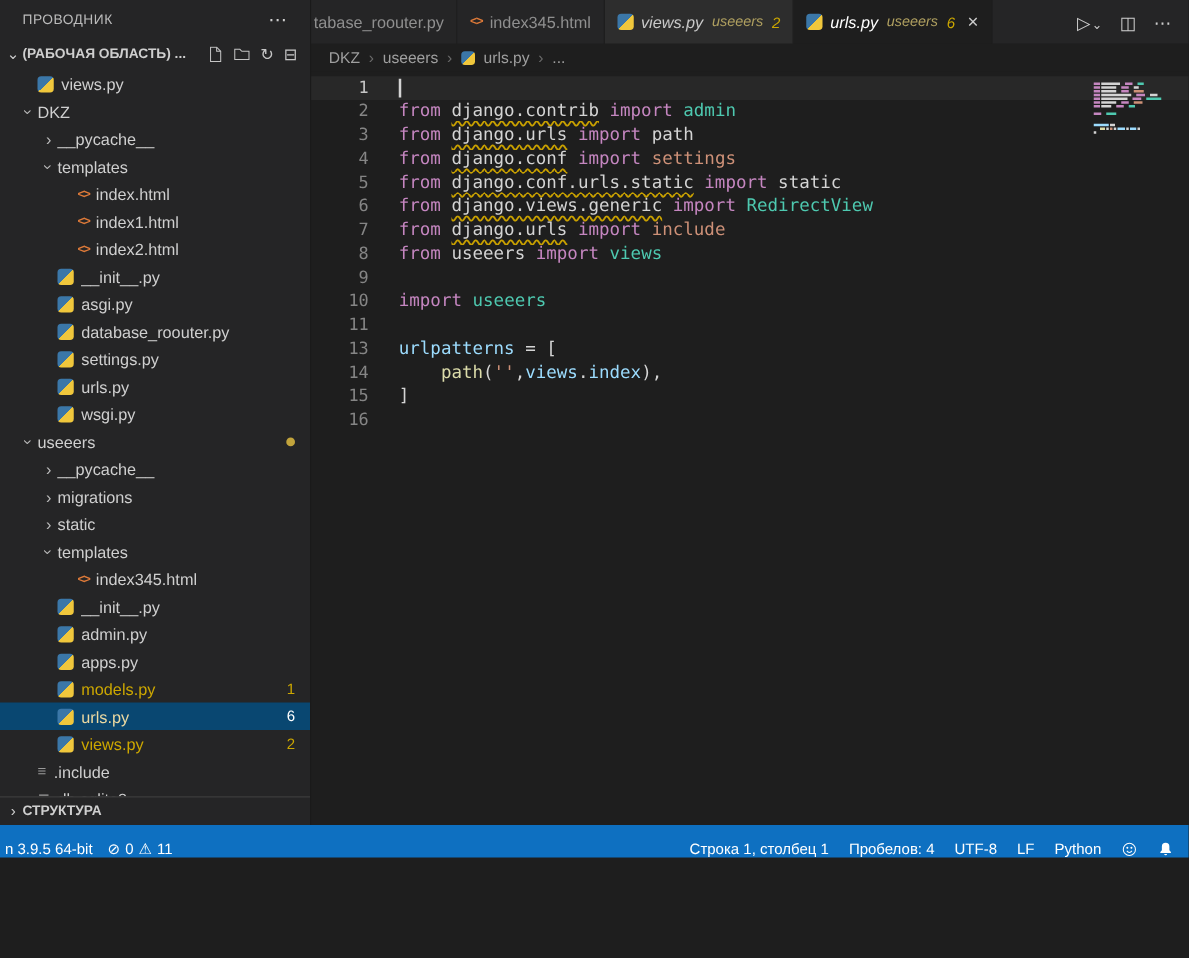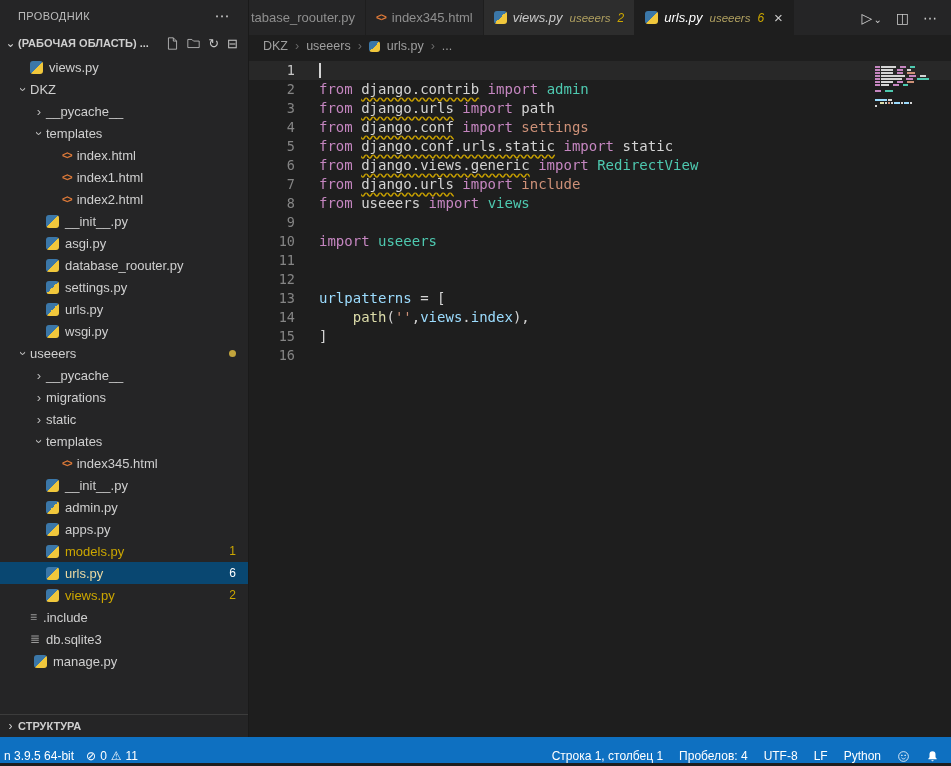--- a/index.html
+++ b/index.html
@@ -1,18 +1,18 @@
 <!DOCTYPE html>
 <html><head>
 <meta charset="utf-8">
 <style>
   *{box-sizing:border-box;margin:0;padding:0}
   html,body{width:951px;height:766px;overflow:hidden;background:#1e1e1e;
     font-family:"Liberation Sans",sans-serif;color:#ccc}
-  .app{display:flex;height:737px}
+  .app{display:flex;height:660px}
 
   
   .sidebar{width:249px;min-width:249px;background:#252526;display:flex;flex-direction:column;border-right:1px solid #1a1a1a}
   .panel-title{height:32px;display:flex;align-items:center;padding:0 18px;font-size:11px;letter-spacing:.4px;color:#bbb}
   .panel-title .more{margin-left:auto;font-size:15px;color:#cfcfcf;cursor:pointer}
   .sec-head{height:22px;display:flex;align-items:center;font-size:11px;font-weight:700;color:#cfcfcf;padding-left:3px}
   .sec-head .chev{width:15px;text-align:center;font-size:12px;font-weight:400}
   .sec-actions{margin-left:auto;display:flex;gap:8px;align-items:center;padding-right:10px;font-weight:400;font-size:13px;color:#c5c5c5}
   .sec-actions .act{cursor:pointer;display:flex;align-items:center}
   .tree{flex:1;overflow:hidden;font-size:13px;padding-top:2px}
@@ -310,24 +310,20 @@
           <div class="cl">
             <span class="ln">9</span>
             <span class="lc"></span>
           </div>
           <div class="cl">
             <span class="ln">10</span>
             <span class="lc"><span style="color: rgb(197, 134, 192);">import</span><span style="color: rgb(212, 212, 212);"> </span><span style="color: rgb(78, 201, 176);">useeers</span></span>
           </div>
           <div class="cl">
             <span class="ln">11</span>
-            <span class="lc"></span>
-          </div>
-          <div class="cl">
-            <span class="ln">12</span>
             <span class="lc"></span>
           </div>
           <div class="cl">
             <span class="ln">13</span>
             <span class="lc"><span style="color: rgb(156, 220, 254);">urlpatterns</span><span style="color: rgb(212, 212, 212);"> = [</span></span>
           </div>
           <div class="cl">
             <span class="ln">14</span>
             <span class="lc"><span style="color: rgb(212, 212, 212);">    </span><span style="color: rgb(220, 220, 170);">path</span><span style="color: rgb(212, 212, 212);">(</span><span style="color: rgb(206, 145, 120);">''</span><span style="color: rgb(212, 212, 212);">,</span><span style="color: rgb(156, 220, 254);">views</span><span style="color: rgb(212, 212, 212);">.</span><span style="color: rgb(156, 220, 254);">index</span><span style="color: rgb(212, 212, 212);">),</span></span>
           </div>

